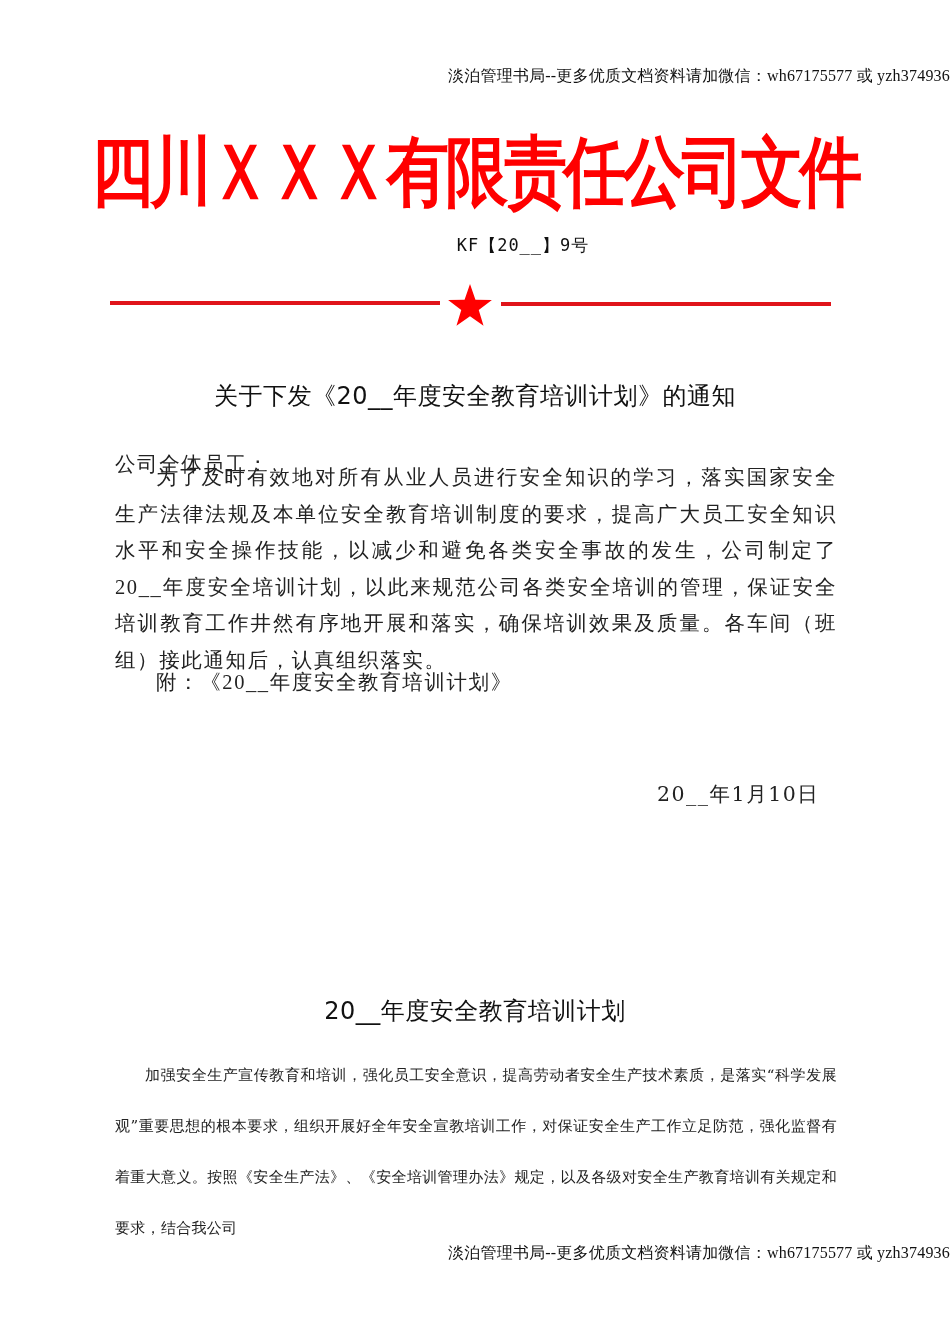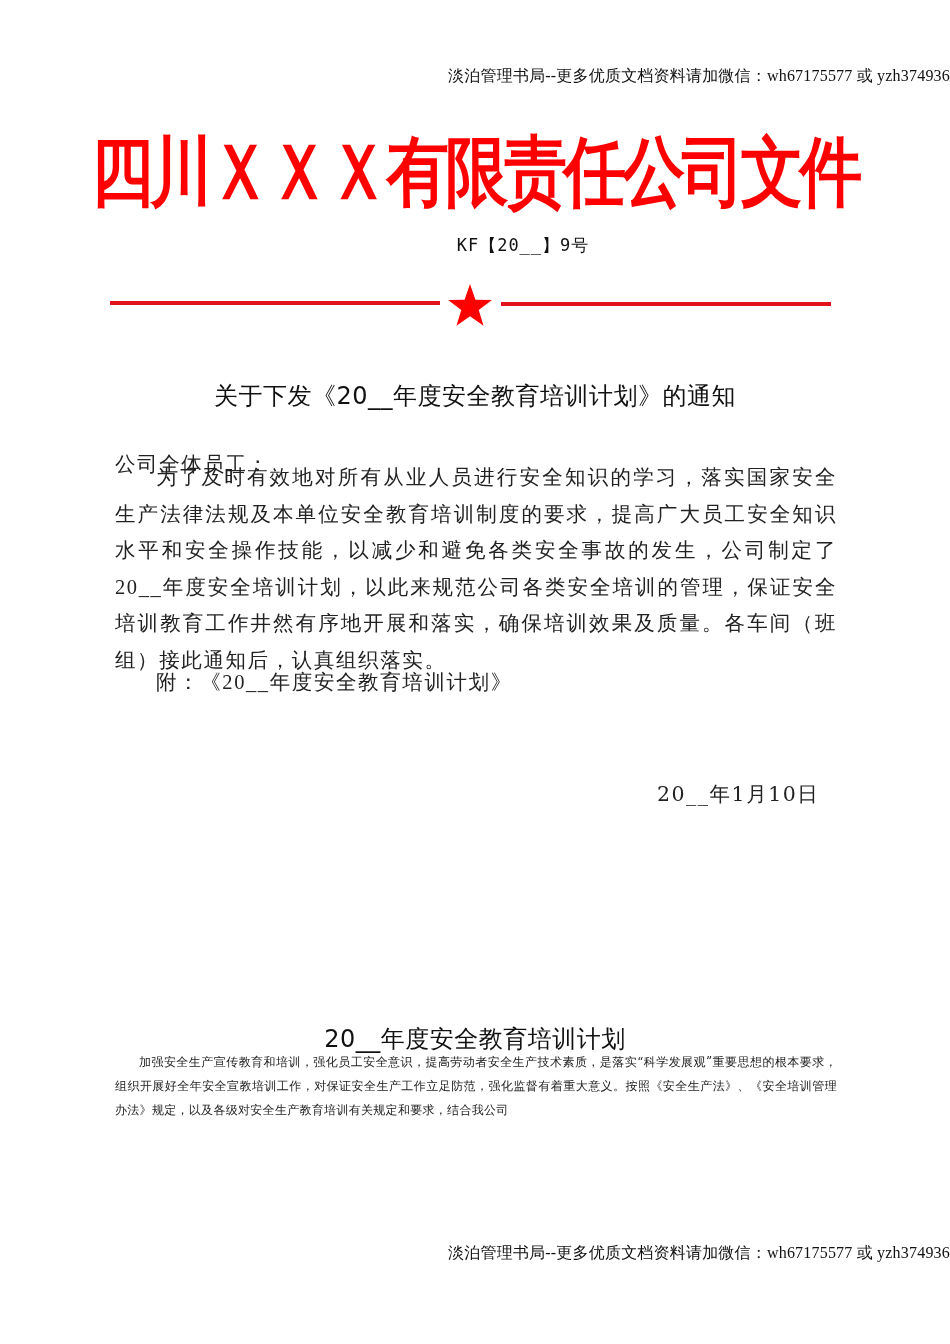--- a/index.html
+++ b/index.html
@@ -49,28 +49,28 @@
     .salutation { top: 446px; }
     .para1 { top: 459px; text-align: justify; text-indent: 2em; }
     .attachment { top: 664px; text-indent: 2em; }
     .date {
       left: 628px; top: 780px;
       font-family: "DejaVu Serif", "Liberation Serif", serif;
       font-size: 20.5px; color: #222; letter-spacing: 1.5px; margin-left: 29px;
     }
 
     .plan-title {
-      left: 0; width: 950px; top: 1023px; text-align: center;
+      left: 0; width: 950px; top: 995px; text-align: center;
       font-family: "DejaVu Sans", "Liberation Sans", sans-serif;
       font-size: 24px; color: #111; letter-spacing: 0.5px;
     }
     .plan-body {
       left: 115px; width: 722px; top: 1050px;
       font-family: "DejaVu Serif", "Liberation Serif", serif;
-      font-size: 12px; line-height: 24px; color: #222;
+      font-size: 15px; line-height: 51px; color: #222;
       text-align: justify; text-indent: 2em; letter-spacing: 0.3px;
     }
   </style>
 </head>
 <body>
 
 <div class="abs watermark wm-top">淡泊管理书局--更多优质文档资料请加微信：wh67175577 或 yzh374936</div>
 
 <div class="abs org-title">四川ＸＸＸ有限责任公司文件</div>
 

